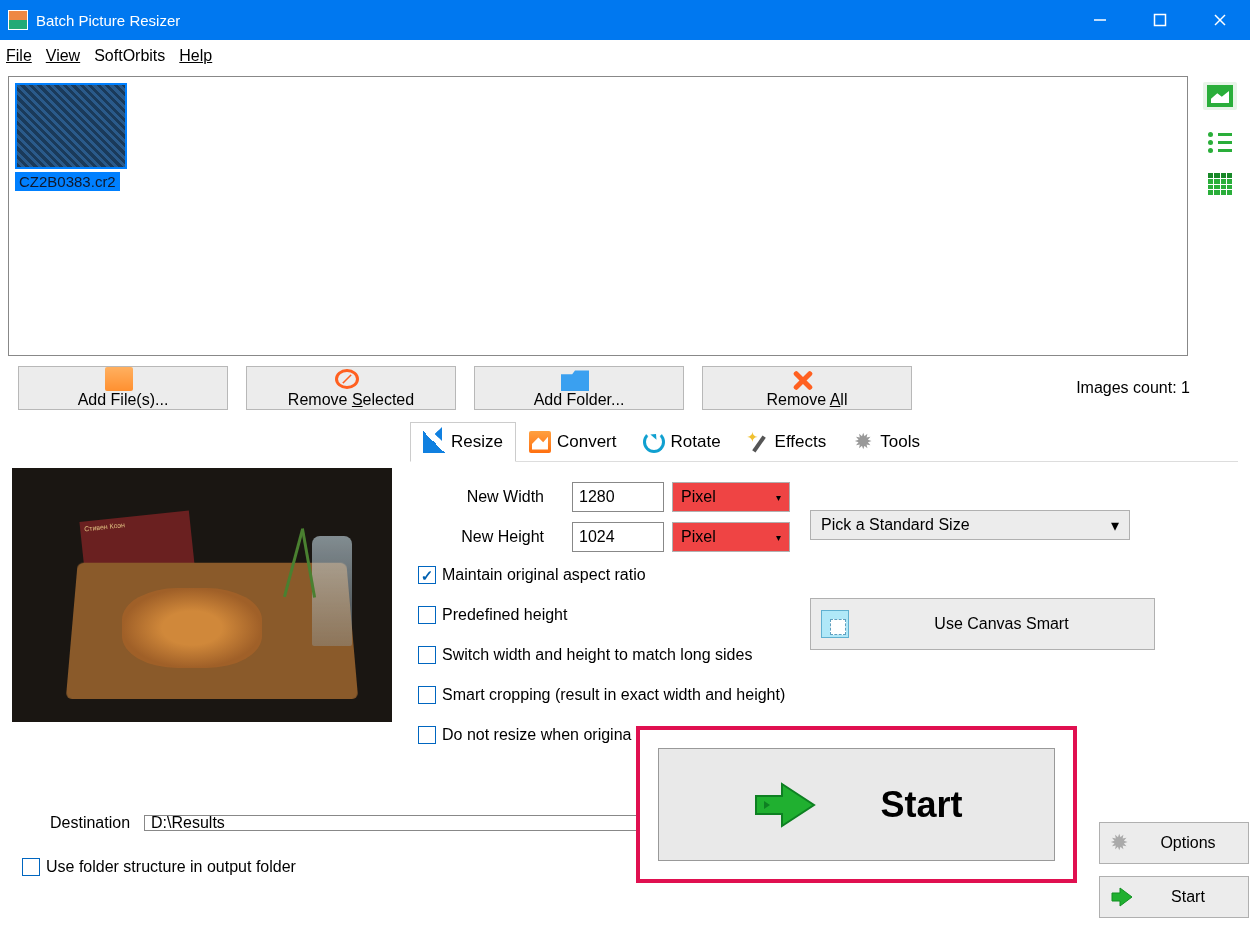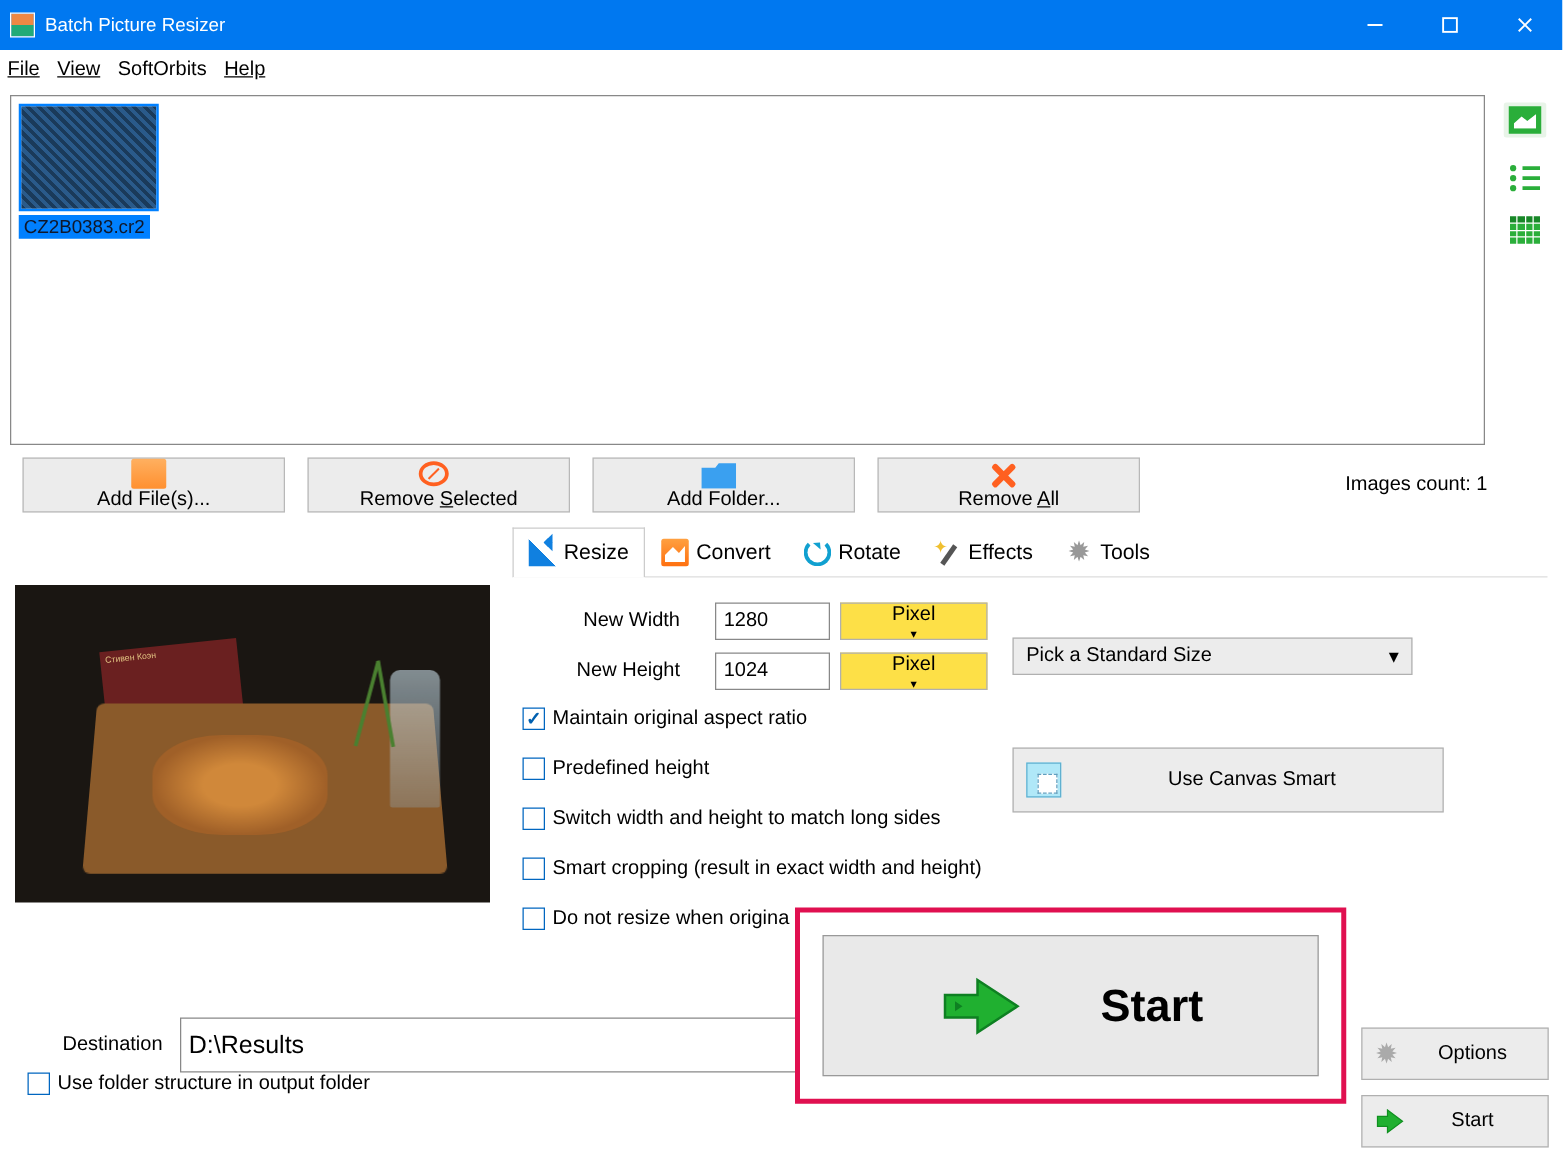--- a/index.html
+++ b/index.html
@@ -77,40 +77,40 @@
 .ti-effects { position: relative; }
 .ti-effects::before { content: ""; position: absolute; width: 4px; height: 18px; background: #555; left: 10px; top: 4px; transform: rotate(35deg); }
 .ti-effects::after { content: "✦"; position: absolute; left: 0; top: -2px; color: #f0c030; font-size: 14px; }
 .ti-tools { background: radial-gradient(circle,#999 25%,transparent 26%); position: relative; }
 .ti-tools::before { content: "✹"; position: absolute; inset: 0; color: #999; font-size: 22px; line-height: 22px; text-align: center; }
 
 .tab-body { padding: 16px 8px 0 8px; font-size: 16px; }
 .form-row { display: flex; align-items: center; margin: 4px 0 10px 0; }
 .form-row label { width: 126px; text-align: right; margin-right: 28px; }
 .form-row input[type=text] { width: 92px; height: 30px; border: 1px solid #888; padding: 0 6px; font-size: 16px; }
-.form-row .sel { width: 118px; height: 30px; border: 1px solid #b0b0b0; background: #fde047; margin-left: 8px; display: flex; align-items: center; justify-content: space-between; padding: 0 8px; cursor: pointer; flex-direction: column; }
+.form-row .sel { width: 118px; height: 30px; border: 1px solid #b0b0b0; background: #ef4444; margin-left: 8px; display: flex; align-items: center; justify-content: space-between; padding: 0 8px; cursor: pointer; }
 .form-row .sel .chev { font-size: 10px; }
 
 .right-col { position: absolute; left: 810px; top: 510px; width: 320px; }
 .std-size { width: 320px; height: 30px; border: 1px solid #b0b0b0; background: #ececec; display: flex; align-items: center; justify-content: space-between; padding: 0 10px; cursor: pointer; font-size: 16px; }
 .canvas-btn { margin-top: 58px; width: 345px; height: 52px; border: 1px solid #b0b0b0; background: #ececec; display: flex; align-items: center; padding: 0 10px; cursor: pointer; font-size: 16px; }
 .canvas-btn .ci { width: 28px; height: 28px; margin-right: 10px; background: #b0e8f8; border: 1px solid #60b0d0; position: relative; }
 .canvas-btn .ci::after { content: ""; position: absolute; right: 2px; bottom: 2px; width: 14px; height: 14px; background: #fff; border: 1px dashed #60a0c0; }
 .canvas-btn .clbl { flex: 1; text-align: center; }
 
 .chk-row { display: flex; align-items: center; margin: 8px 0 22px 0; }
 .chk { width: 18px; height: 18px; border: 1.5px solid #0066c0; margin-right: 6px; display: flex; align-items: center; justify-content: center; cursor: pointer; }
 .chk.checked::after { content: "✓"; color: #0060b0; font-size: 15px; font-weight: bold; line-height: 1; }
 
 .dest-row { position: absolute; left: 50px; top: 814px; display: flex; align-items: center; font-size: 16px; }
 .dest-row label { margin-right: 14px; }
-.dest-row input { width: 560px; height: 44px; border: 1px solid #888; padding: 0 6px; font-size: 20px; }
+.dest-row input { width: 560px; height: 16px; border: 1px solid #888; padding: 0 6px; font-size: 16px; }
 .folder-chk { position: absolute; left: 22px; top: 858px; display: flex; align-items: center; font-size: 16px; }
 
-.bottom-right { position: absolute; right: 11px; bottom: 8px; display: flex; flex-direction: column; gap: 12px; }
+.bottom-right { position: absolute; right: 1px; bottom: 8px; display: flex; flex-direction: column; gap: 12px; }
 .br-btn { width: 150px; height: 42px; border: 1px solid #b0b0b0; background: #ececec; display: flex; align-items: center; padding: 0 10px; font-size: 16px; cursor: pointer; }
 .br-btn .bi { width: 24px; height: 22px; margin-right: 4px; }
 .br-btn .blbl { flex: 1; text-align: center; }
 .bi-options { position: relative; }
 .bi-options::before { content: "✹"; position: absolute; inset: 0; color: #aaa; font-size: 22px; line-height: 22px; }
 .bi-start svg { width: 24px; height: 22px; }
 
 .big-start-overlay { position: absolute; left: 636px; top: 726px; width: 441px; height: 157px; border: 4px solid #e01050; background: #fff; padding: 18px; }
 .big-start-btn { width: 100%; height: 100%; border: 1px solid #999; background: #e9e9e9; display: flex; align-items: center; justify-content: center; gap: 60px; font-size: 36px; font-weight: bold; cursor: pointer; }
 .big-start-btn svg { width: 70px; height: 50px; }

